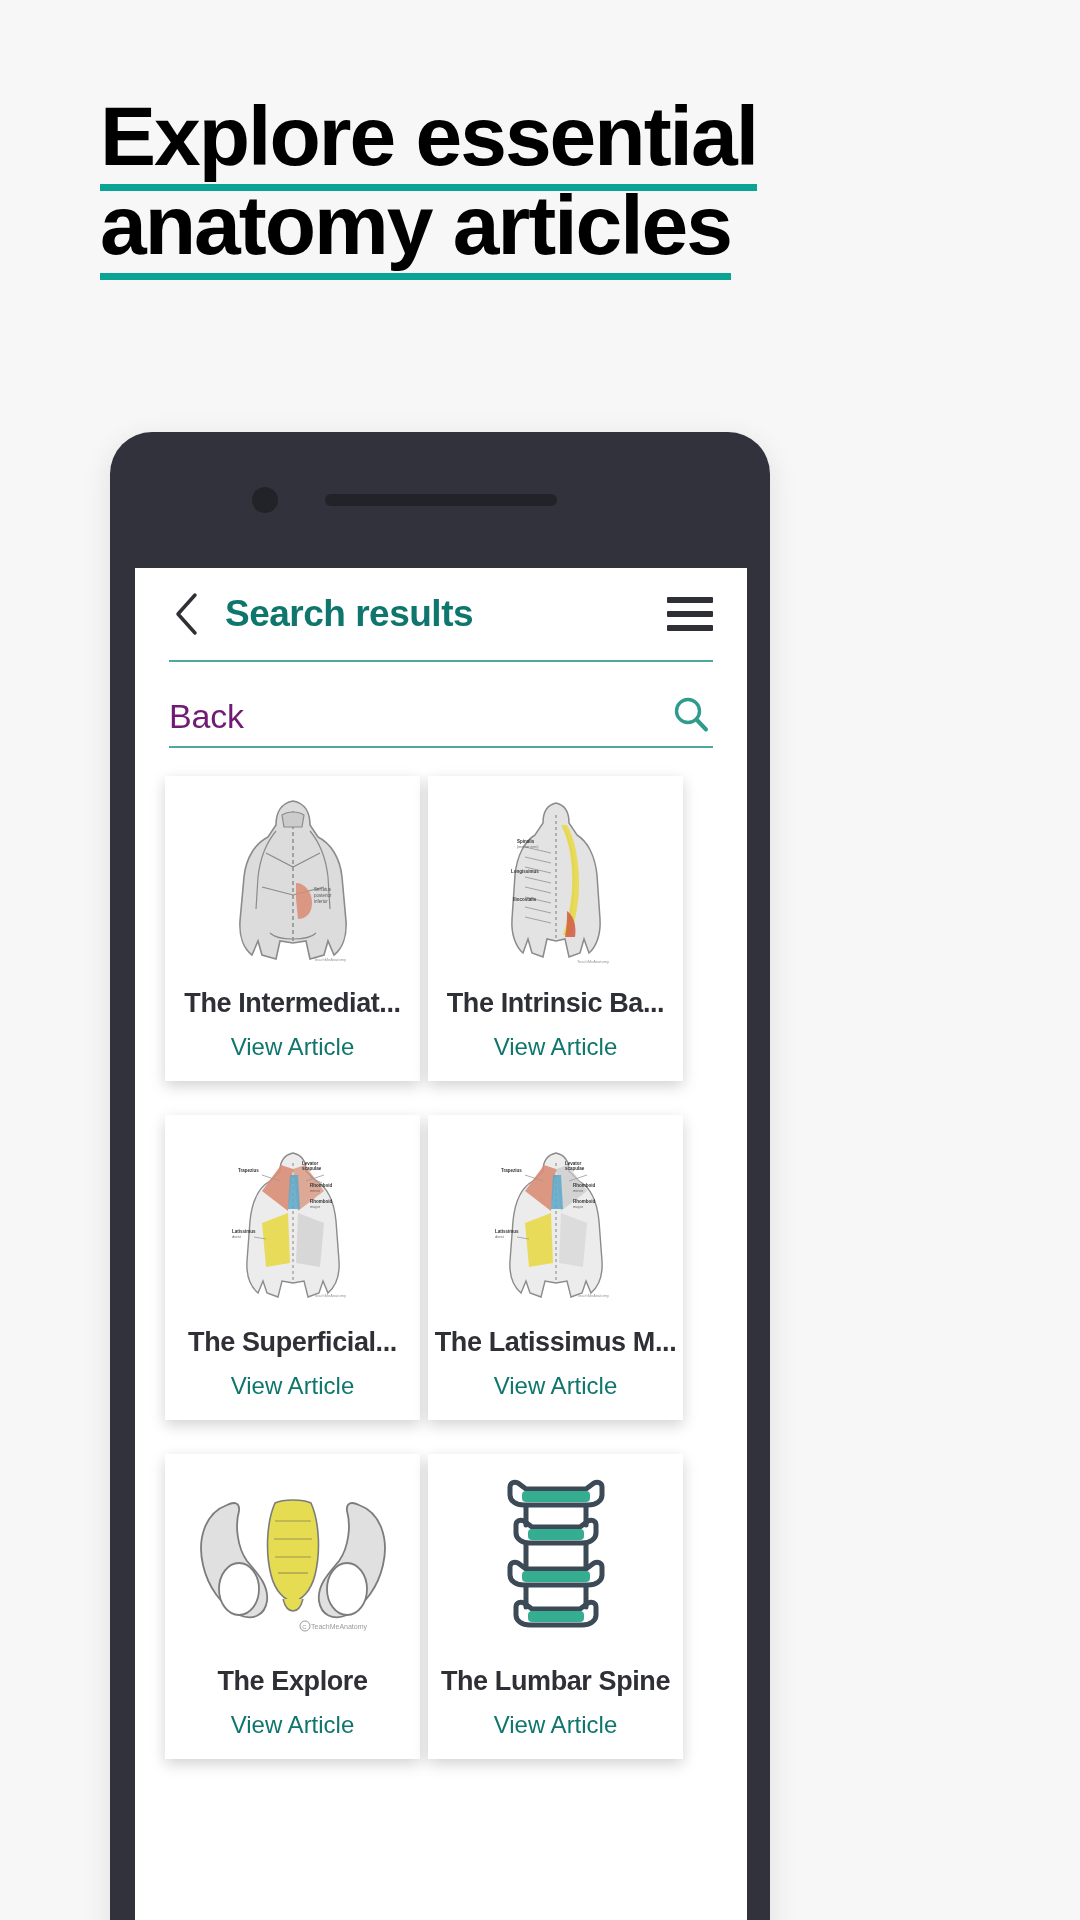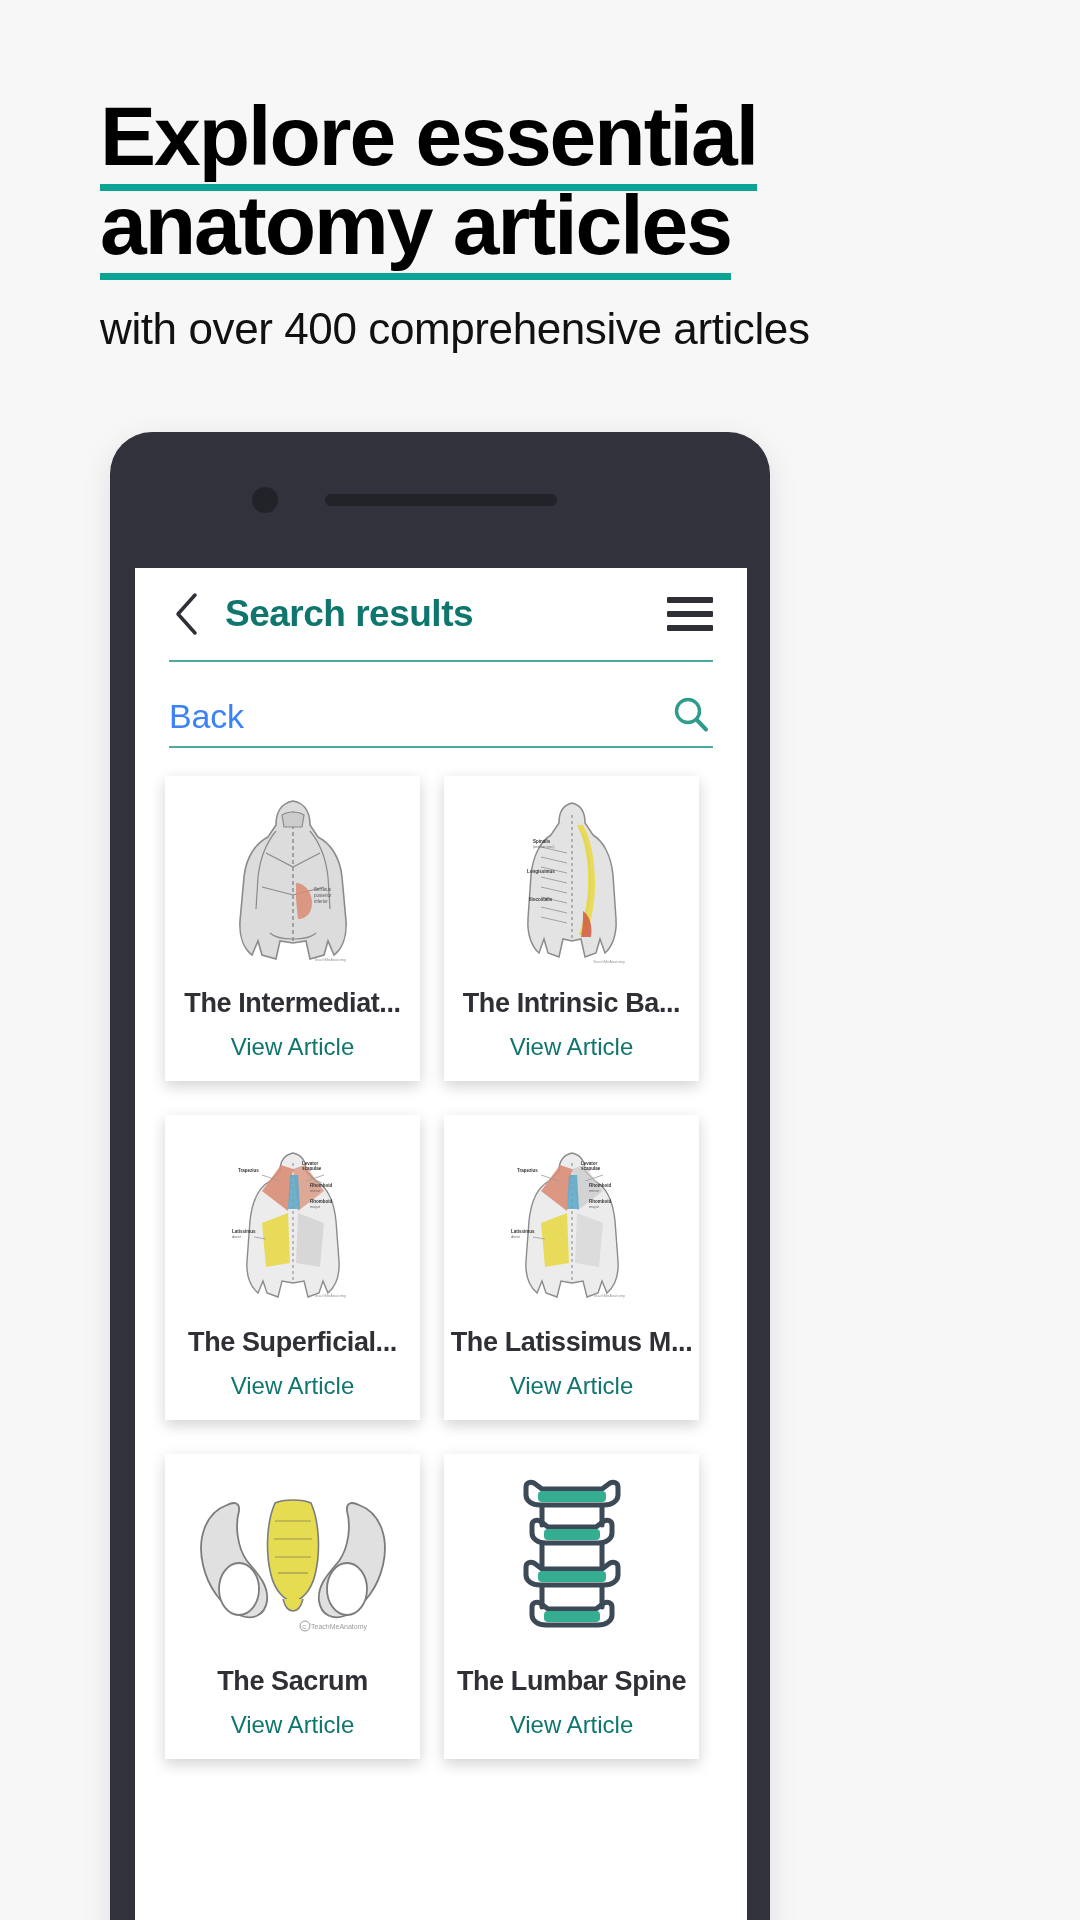--- a/index.html
+++ b/index.html
@@ -152,39 +152,39 @@
     margin: 30px 34px 0 34px;
     display: flex;
     align-items: flex-end;
     border-bottom: 2px solid #4fa89e;
     padding-bottom: 10px;
   }
 
   .search-value {
     flex: 1 1 auto;
     font-size: 34px;
-    color: #3b82f6;
+    color: #701a75;
     letter-spacing: -0.2px;
   }
 
   .search-icon {
     flex: 0 0 auto;
     width: 44px;
     height: 44px;
     display: flex;
     align-items: center;
     justify-content: center;
   }
 
   
   .results {
     margin: 28px 30px 11px 30px;
     display: flex;
     flex-wrap: wrap;
-    gap: 34px 24px;
+    gap: 34px 8px;
   }
 
   .card {
     width: 255px;
     background: #ffffff;
     box-shadow: 0 5px 14px rgba(0,0,0,0.18);
     padding: 14px 10px 20px 10px;
     display: flex;
     flex-direction: column;
     align-items: center;
@@ -220,21 +220,20 @@
 </head>
 <body>
 
 <div class="page">
 
   <div class="promo">
     <div class="promo-headline">
       <span class="u">Explore essential</span><br>
       <span class="u">anatomy articles</span>
     </div>
-    <div class="promo-sub">with over 400 comprehensive articles</div>
   </div>
 
   <div class="phone">
     <div class="phone-cam"></div>
     <div class="phone-speaker"></div>
 
     <div class="screen">
 
       <div class="app-header">
         <div class="back-chevron">
@@ -397,21 +396,21 @@
                   <path d="M95 104 L125 104"></path>
               </g>
               <path d="M100 130 C104 146 116 146 120 130" fill="#e5dc52" stroke="#7c7c7c" stroke-width="1.5"></path>
               <g font-family="Liberation Sans, sans-serif" font-size="7" fill="#9a9a9a">
                 <text x="128" y="160">TeachMeAnatomy</text>
               </g>
               <circle cx="122" cy="157" r="5" fill="none" stroke="#9a9a9a" stroke-width="1"></circle>
               <text x="119.2" y="159.6" font-family="Liberation Sans, sans-serif" font-size="6" fill="#9a9a9a">C</text>
             </svg>
           </div>
-          <div class="card-title">The Sacrum</div>
+          <div class="card-title">The Explore</div>
           <div class="card-cta">View Article</div>
         </div>
 
         <div class="card">
           <div class="card-thumb">
             <svg width="180" height="180" viewBox="0 0 180 180">
               <rect width="180" height="180" fill="#ffffff"></rect>
               <g stroke="#3b4a56" stroke-width="5" fill="#ffffff" stroke-linejoin="round">
                 <path d="M44 26 L44 18 C44 14 48 12 52 14 L60 20 L120 20 L128 14 C132 12 136 14 136 18 L136 26 C136 32 130 36 122 36 L58 36 C50 36 44 32 44 26 Z"></path>
                 <path d="M50 64 L50 56 C50 52 54 50 58 52 L66 58 L114 58 L122 52 C126 50 130 52 130 56 L130 64 C130 70 124 74 116 74 L64 74 C56 74 50 70 50 64 Z"></path>

